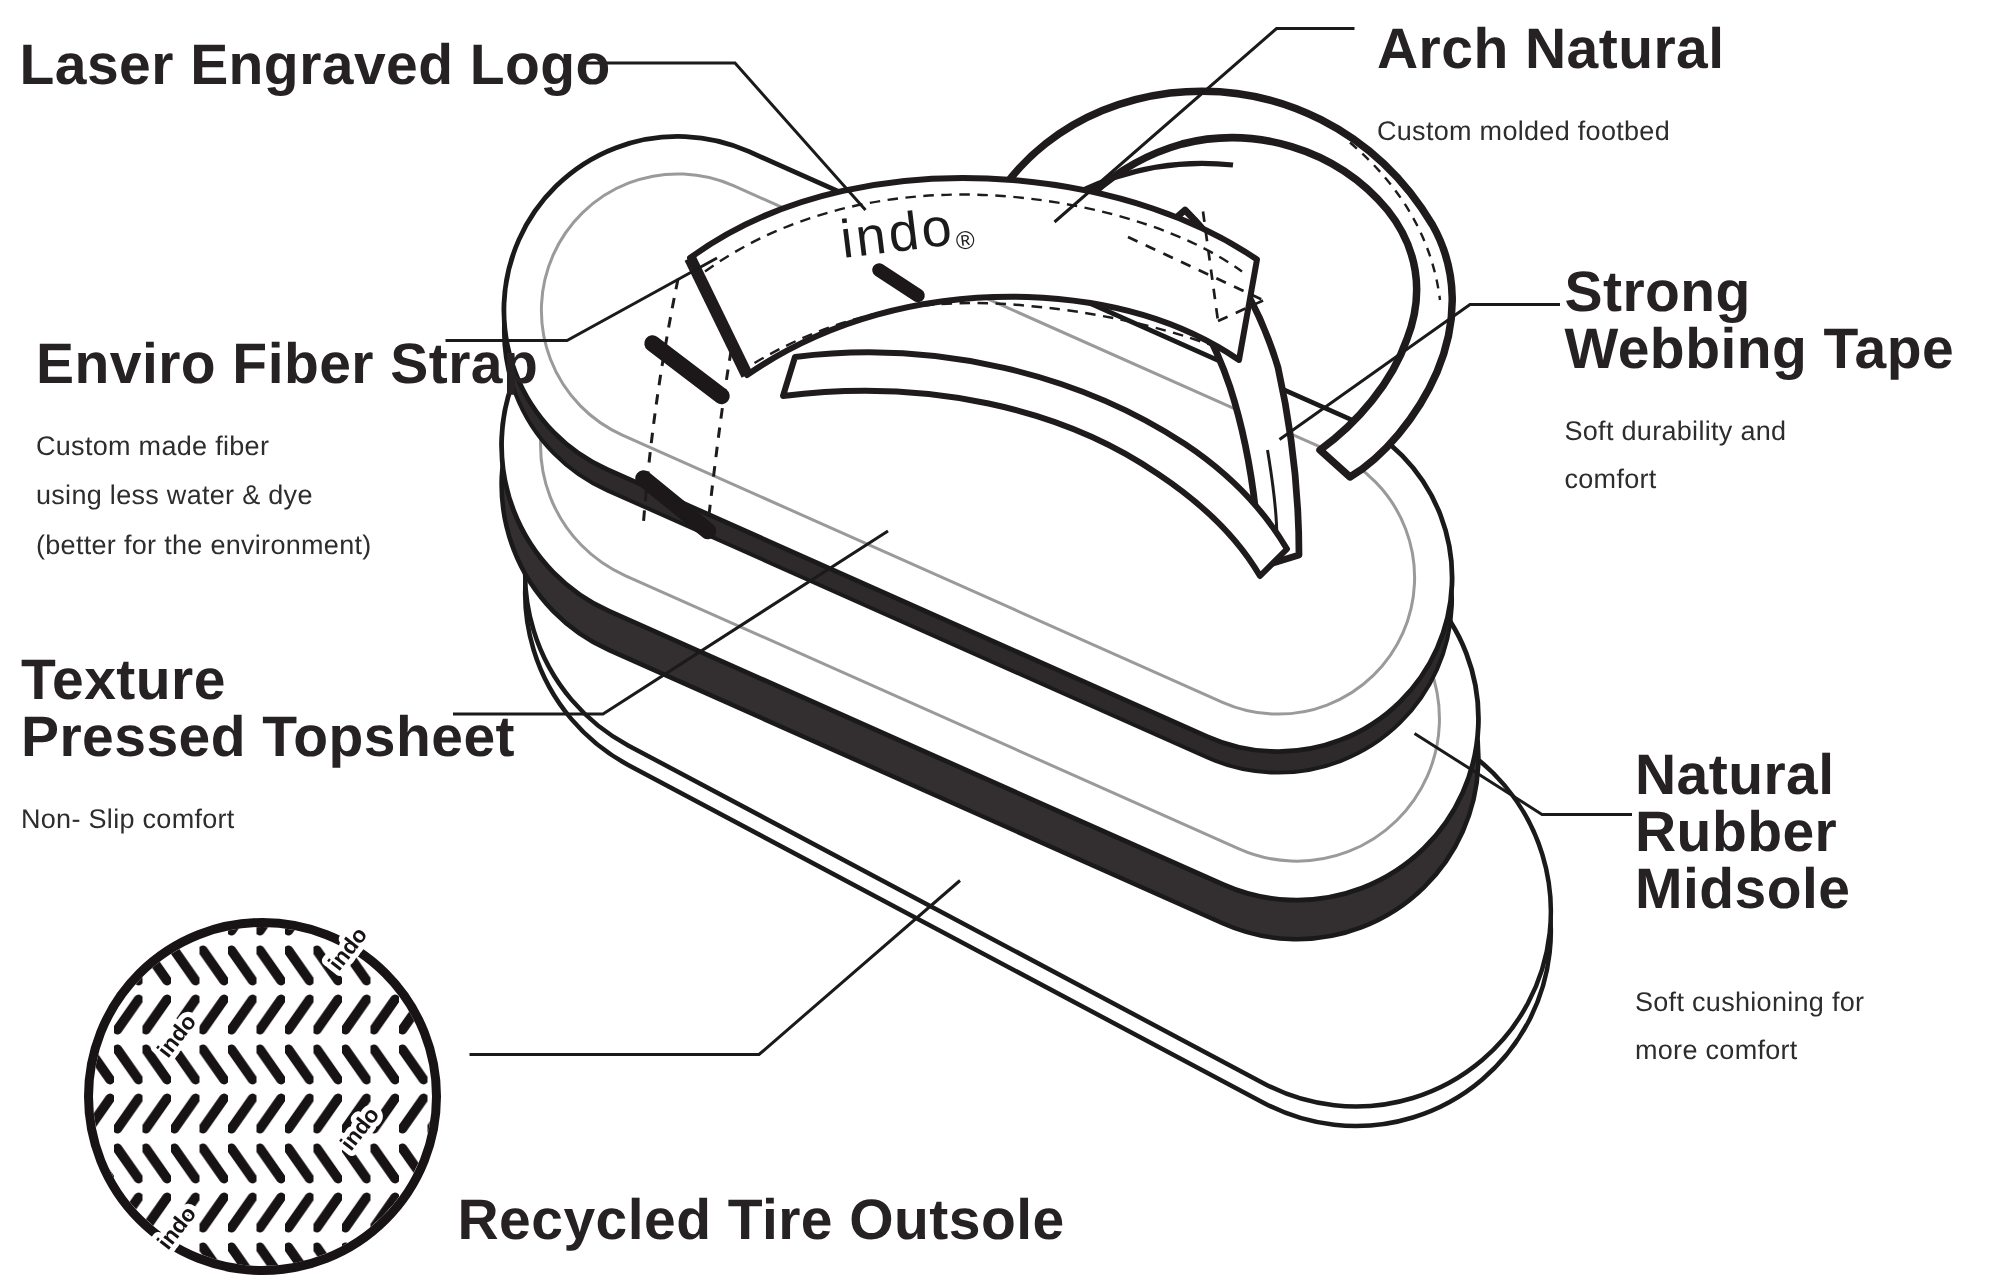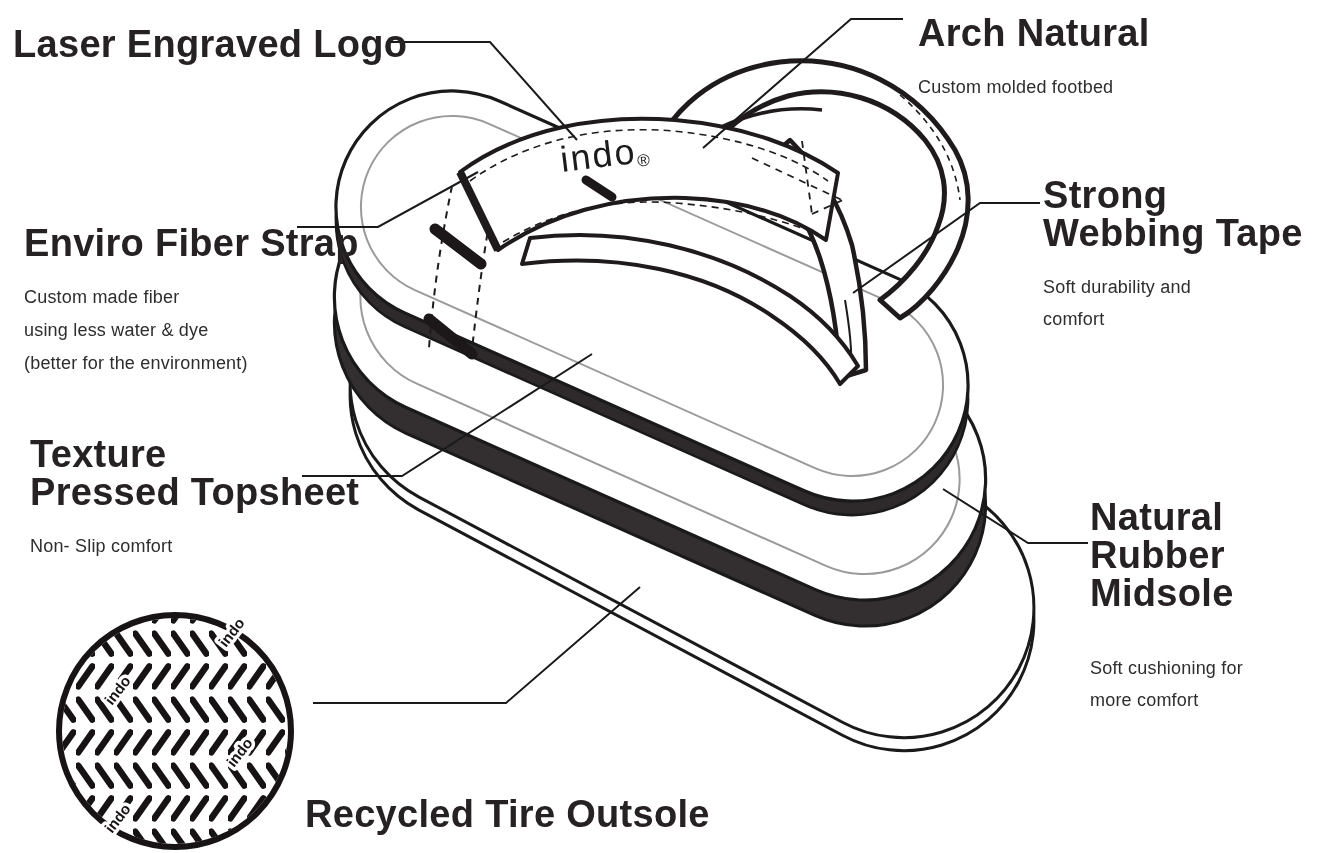--- a/index.html
+++ b/index.html
@@ -133,21 +133,21 @@
 (better for the environment)</div>
   </div>
 
   <div class="callout" style="left:1043px;top:158px;">
     <div class="callout-title">Strong
 Webbing Tape</div>
     <div class="callout-sub">Soft durability and
 comfort</div>
   </div>
 
-  <div class="callout" style="left:14px;top:417px;margin-left:16px;">
+  <div class="callout" style="left:14px;top:417px;">
     <div class="callout-title">Texture
 Pressed Topsheet</div>
     <div class="callout-sub">Non- Slip comfort</div>
   </div>
 
   <div class="callout" style="left:1090px;top:480px;">
     <div class="callout-title">Natural Rubber
 Midsole</div>
     <div class="callout-sub" style="margin-top:22px">Soft cushioning for
 more comfort</div>

